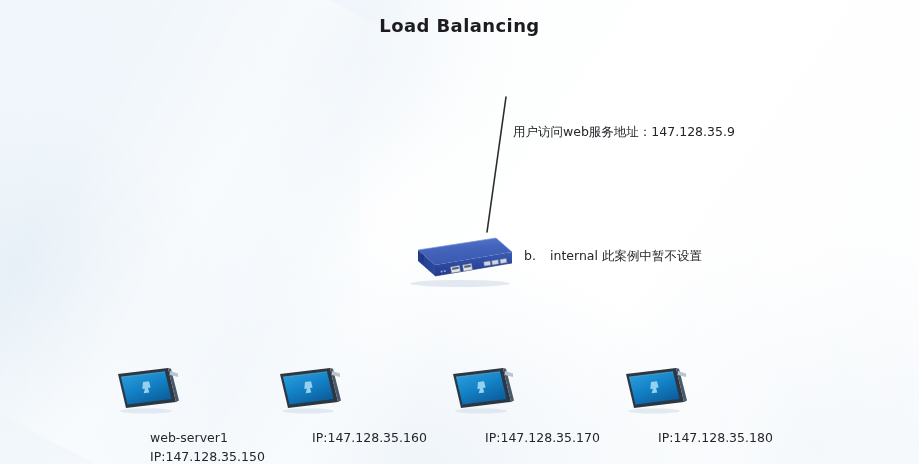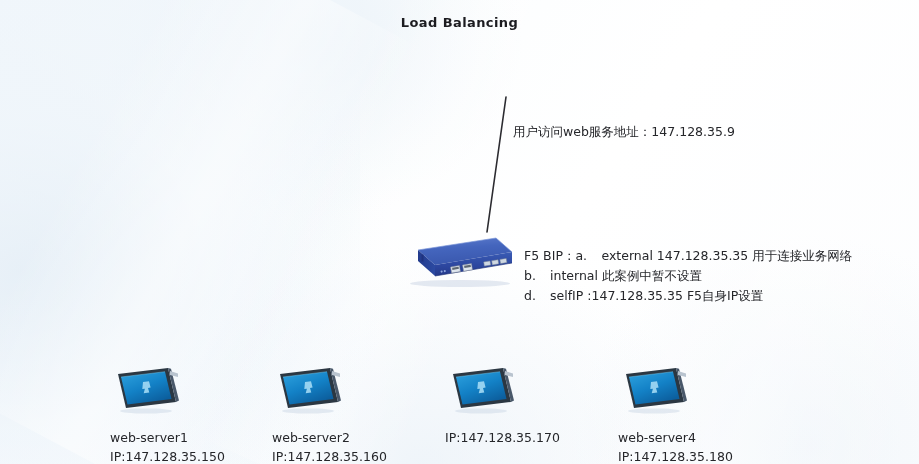--- a/index.html
+++ b/index.html
@@ -40,21 +40,21 @@
     background: linear-gradient(135deg, rgba(240,246,251,0.9), rgba(255,255,255,0));
   }
 
   
   #title {
     position: absolute;
     left: 0;
     top: 15px;
     width: 919px;
     text-align: center;
-    font-size: 13px;
+    font-size: 18px;
     font-weight: bold;
     color: #1c1c20;
     letter-spacing: 0.4px;
     font-family: "DejaVu Sans", "Liberation Sans", sans-serif;
   }
 
   
   #leader-line {
     position: absolute;
     left: 470px;
@@ -122,20 +122,21 @@
     text-align: left;
     font-size: 12.5px;
     line-height: 19px;
     color: #25262a;
     white-space: nowrap;
     font-family: "DejaVu Sans", "Liberation Sans", sans-serif;
   }
   .server-caption .nm,
   .server-caption .ip {
     display: block;
+    margin-left: 40px;
   }
 </style>
 </head>
 <body>
 
 <div id="canvas">
 
   <div class="bg-wash" style="left:0;top:0;width:360px;height:464px;"></div>
   <div class="bg-streak" style="left:60px;top:-40px;width:260px;height:520px;transform:rotate(28deg);opacity:.55;"></div>
   <div class="bg-streak" style="left:300px;top:-60px;width:200px;height:560px;transform:rotate(24deg);opacity:.4;"></div>
@@ -187,23 +188,21 @@
     <rect x="92" y="24.2" width="6.4" height="4.2" fill="#cfd8e2" stroke="#7e8794" stroke-width="0.45" transform="rotate(-9.5 95.2 26.3)"></rect>
     <rect x="100.2" y="22.9" width="6.4" height="4.2" fill="#cfd8e2" stroke="#7e8794" stroke-width="0.45" transform="rotate(-9.5 103.4 25)"></rect>
 
     <circle cx="41.6" cy="35.6" r="1.05" fill="#8fa6de"></circle>
     <circle cx="44.8" cy="35.1" r="1.05" fill="#8fa6de"></circle>
 
     <rect x="21.5" y="18.5" width="2" height="7" fill="#1d2f78" opacity="0.75"></rect>
   </svg>
 
   <div class="callout" id="f5-note">
-    <span class="f5-line"><span>F5 BIP：</span><span class="lbl-key">a.</span><span>external  147.128.35.35 用于连接业务网络</span></span>
     <span class="f5-line"><span class="lbl-key-indent">b.</span><span>internal  此案例中暂不设置</span></span>
-    <span class="f5-line"><span class="lbl-key-indent">d.</span><span>selfIP :147.128.35.35 F5自身IP设置</span></span>
   </div>
 
   <div class="server-node" style="left:110px;top:364px;">
     <svg class="server-icon" viewBox="0 0 74 52" width="74" height="52">
       <defs>
         <linearGradient id="scr1" x1="0" y1="0" x2="0.6" y2="1">
           <stop offset="0%" stop-color="#2ea3e0"></stop>
           <stop offset="55%" stop-color="#1381c6"></stop>
           <stop offset="100%" stop-color="#0c5f9e"></stop>
         </linearGradient>
@@ -237,21 +236,20 @@
       <polygon points="8,10 58,4 66,38 16,44" fill="#2b3742"></polygon>
       <polygon points="11,13 55,7.7 61.5,35 17.5,40.6" fill="url(#scr2)"></polygon>
       <polygon points="58,4 66,38 69,36.5 61,4.8" fill="#49586a"></polygon>
       <polygon points="60,7 68,9.5 68,13 60,11" fill="#b9c4cf"></polygon>
       <g fill="#9fd8f3" opacity="0.92">
         <path d="M33 18 l6 -0.8 l1.6 6.4 l-2.6 0.3 l1.3 4.6 l-5.6 0.7 l1.2 -4.4 l-2.6 0.3 z"></path>
       </g>
       <polyline points="11,13 55,7.7" fill="none" stroke="#7fd0f0" stroke-width="0.7" opacity="0.6"></polyline>
     </svg>
     <div class="server-caption">
-      <span class="nm">web-server2</span>
       <span class="ip">IP:147.128.35.160</span>
     </div>
   </div>
 
   <div class="server-node" style="left:445px;top:364px;">
     <svg class="server-icon" viewBox="0 0 74 52" width="74" height="52">
       <defs>
         <linearGradient id="scr3" x1="0" y1="0" x2="0.6" y2="1">
           <stop offset="0%" stop-color="#2ea3e0"></stop>
           <stop offset="55%" stop-color="#1381c6"></stop>
@@ -286,18 +284,17 @@
       <polygon points="8,10 58,4 66,38 16,44" fill="#2b3742"></polygon>
       <polygon points="11,13 55,7.7 61.5,35 17.5,40.6" fill="url(#scr4)"></polygon>
       <polygon points="58,4 66,38 69,36.5 61,4.8" fill="#49586a"></polygon>
       <polygon points="60,7 68,9.5 68,13 60,11" fill="#b9c4cf"></polygon>
       <g fill="#9fd8f3" opacity="0.92">
         <path d="M33 18 l6 -0.8 l1.6 6.4 l-2.6 0.3 l1.3 4.6 l-5.6 0.7 l1.2 -4.4 l-2.6 0.3 z"></path>
       </g>
       <polyline points="11,13 55,7.7" fill="none" stroke="#7fd0f0" stroke-width="0.7" opacity="0.6"></polyline>
     </svg>
     <div class="server-caption">
-      <span class="nm">web-server4</span>
       <span class="ip">IP:147.128.35.180</span>
     </div>
   </div>
 
 </div>
 
 </body></html>

